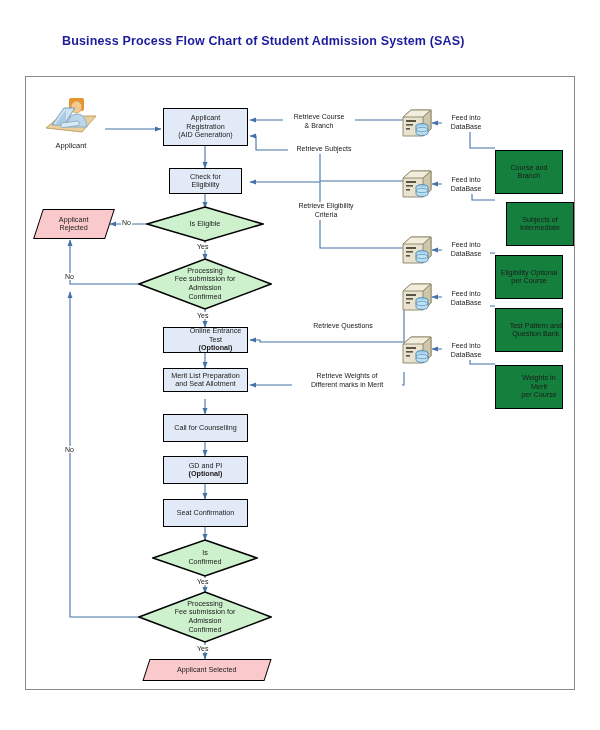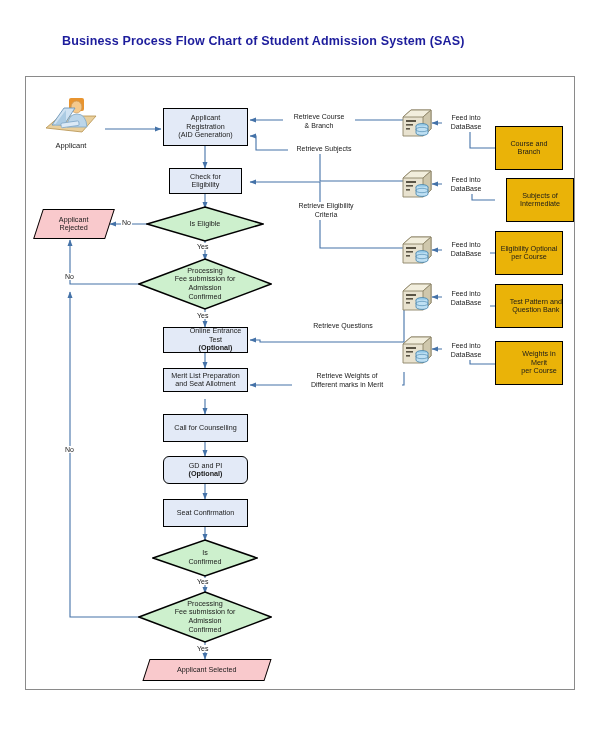--- a/index.html
+++ b/index.html
@@ -55,23 +55,24 @@
     text-align: center;
     line-height: 1.18;
     color: #1a1a1a;
   }
   .proc {
     background: #e3eaf7;
     border: 1.4px solid #000000;
     font-size: 7.2px;
   }
   .store {
-    background: #eab308;
+    background: #15803d;
     border: 1.4px solid #000000;
     font-size: 7.2px;
+    margin-top: 24px;
   }
   .term {
     background: #f9c9cc;
     border: 1.4px solid #000000;
     font-size: 7.2px;
     transform: skewX(-18deg);
   }
   .term > span { transform: skewX(18deg); display:block; }
   .diamond-wrap {
     position: absolute;
@@ -245,21 +246,21 @@
 
   <div class="node proc" style="left:163px; top:368px; width:85px; height:24px;">
     <span style="white-space:pre-line;">Merit List Preparation
 and Seat Allotment</span>
   </div>
 
   <div class="node proc" style="left:163px; top:414px; width:85px; height:28px;">
     <span style="white-space:pre-line;">Call for Counselling</span>
   </div>
 
-  <div class="node proc" style="left:163px; top:456px; width:85px; height:28px;border-radius:6px;">
+  <div class="node proc" style="left:163px; top:456px; width:85px; height:28px;">
     <span style="white-space:pre-line;">GD and PI<br><b>(Optional)</b></span>
   </div>
 
   <div class="node proc" style="left:163px; top:499px; width:85px; height:28px;">
     <span style="white-space:pre-line;">Seat Confirmation</span>
   </div>
 
   <div class="diamond-wrap" style="left:152px; top:539px; width:106px; height:38px;">
     <svg class="diamond-shape" viewBox="0 0 106 38" preserveAspectRatio="none">
       <polygon points="53,1 105,19 53,37 1,19" fill="#cdf0cd" stroke="#000000" stroke-width="1.5"></polygon>

